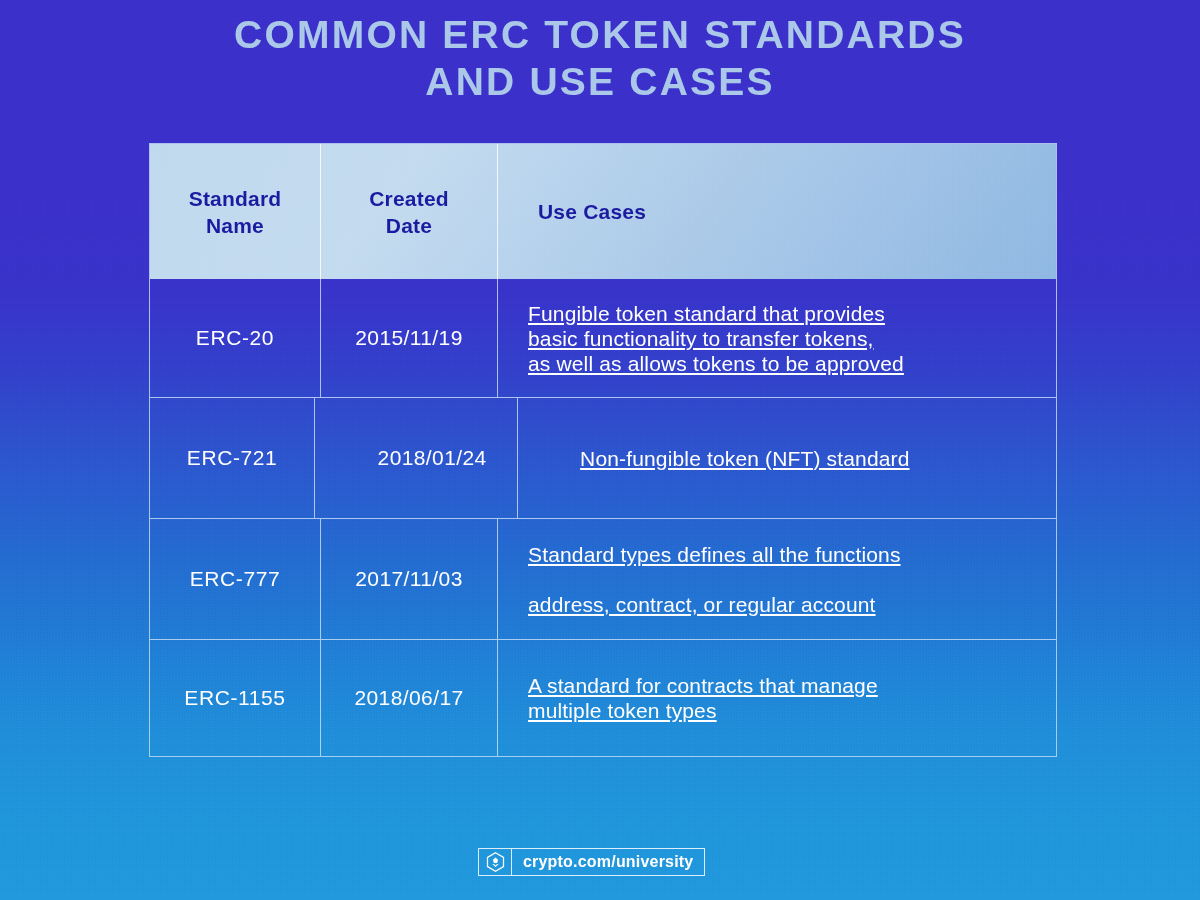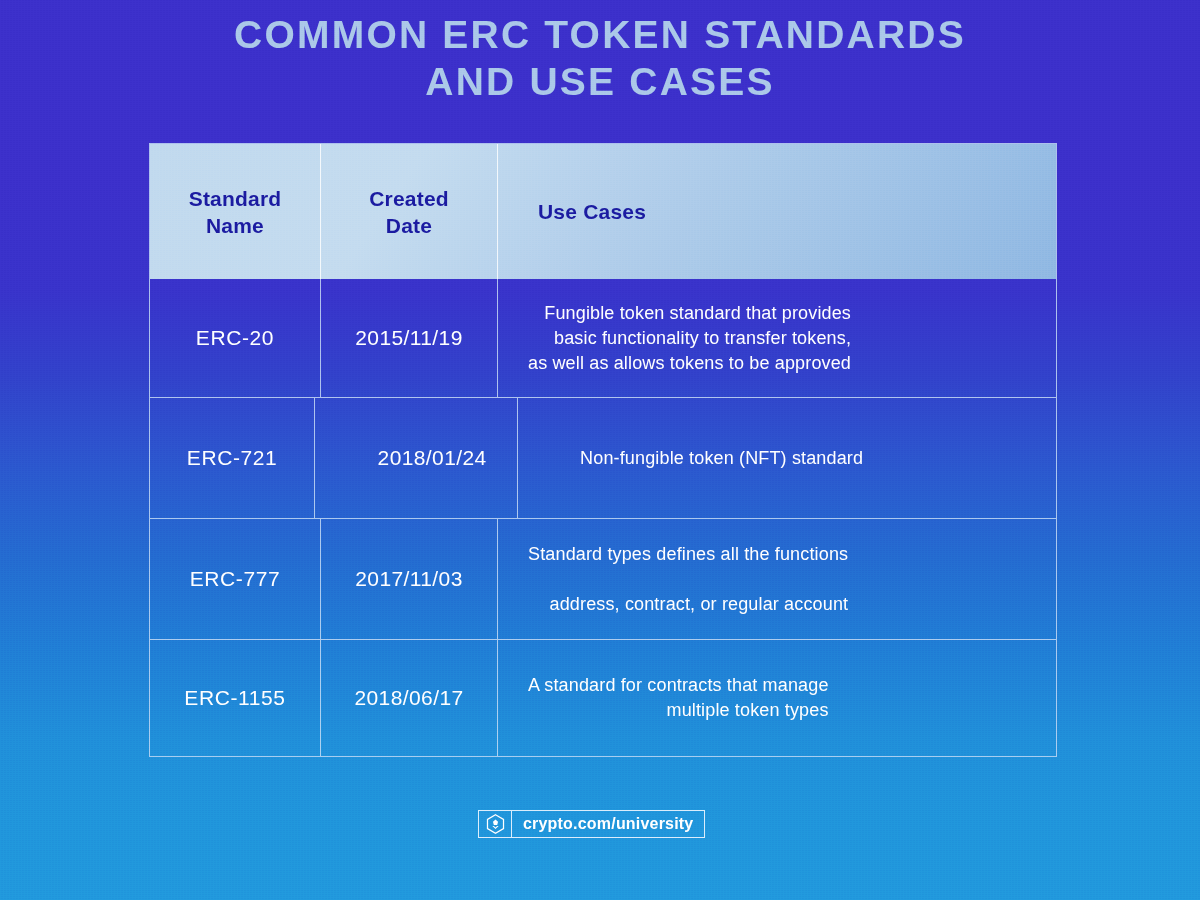--- a/index.html
+++ b/index.html
@@ -135,34 +135,35 @@
   }
   .td-date {
     color: #ffffff;
     font-size: 21px;
     font-weight: normal;
     letter-spacing: 0.4px;
     text-align: center;
   }
   .td-uses {
     color: #ffffff;
-    font-size: 18px;
+    font-size: 21px;
     font-weight: normal;
     line-height: 25px;
     letter-spacing: 0.15px;
     padding-left: 30px;
     padding-right: 20px;
-    text-align: right;
+    text-align: left;
+    text-decoration: underline;
   }
 
   
   #footer-badge {
     position: absolute;
     left: 478px;
-    top: 810px;
+    top: 848px;
     display: flex;
     align-items: stretch;
     height: 28px;
     border: 1px solid rgba(235, 245, 255, 0.92);
     box-sizing: border-box;
   }
   #footer-logo-box {
     width: 32px;
     display: flex;
     align-items: center;

